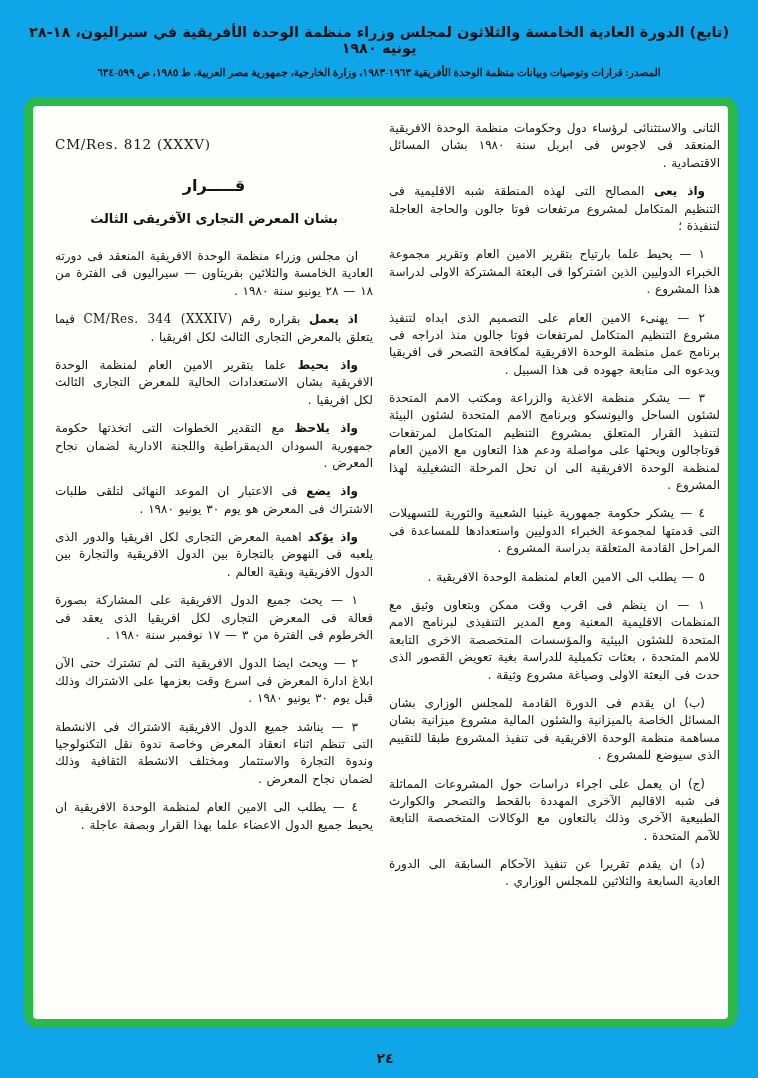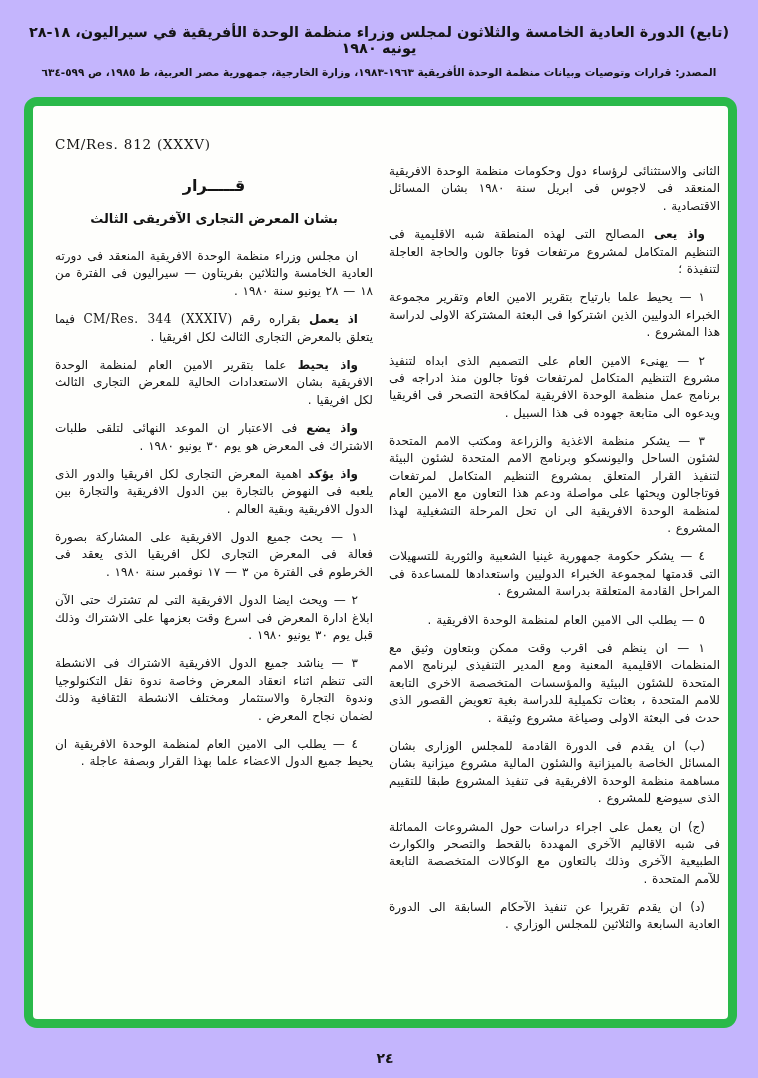--- a/index.html
+++ b/index.html
@@ -1,40 +1,40 @@
 <!DOCTYPE html>
 <html lang="ar"><head>
 <meta charset="utf-8">
 <style>
   html,body{margin:0;padding:0;background:#e8e8e6;}
   .page{
     position:relative;width:758px;height:1078px;margin:0 auto;
-    background:#c4b5fd;color:#141414;overflow:hidden;
+    background:#0ea5e9;color:#141414;overflow:hidden;
     font-family:"DejaVu Sans",sans-serif;direction:rtl;
   }
   .header{position:absolute;top:24px;right:28px;left:28px;text-align:center;}
   .header-line1{font-size:14.5px;font-weight:bold;letter-spacing:-0.2px;}
-  .header-line2{font-size:10.5px;font-weight:bold;margin-top:10px;letter-spacing:-0.2px;}
+  .header-line2{font-size:10.5px;font-weight:bold;margin-top:10px;letter-spacing:-0.2px;font-family:Liberation Serif, serif;}
   .doc-frame{
     position:absolute;top:97px;left:24px;box-sizing:border-box;
     width:713px;height:931px;border:9px solid #2ab94a;border-radius:13px;
     background:#fefefc;
   }
   .columns{
     display:flex;direction:rtl;height:100%;box-sizing:border-box;
     padding:14px 8px 10px 22px;gap:16px;overflow:hidden;
   }
   .col{flex:1 1 50%;min-width:0;overflow:hidden;}
   .col-cont{flex-basis:51%;}
   .col-res{flex-basis:49%;}
   .p{
     font-size:12px;line-height:1.45;text-align:justify;
     margin:0 0 11px;text-indent:15px;word-spacing:1px;
   }
-  .p.noindent{text-indent:0;margin-top:43px;}
+  .p.noindent{text-indent:0;}
   .p b{font-weight:bold;}
   .ltr{direction:ltr;unicode-bidi:isolate;font-family:"DejaVu Serif",serif;font-size:12px;letter-spacing:0.5px;white-space:nowrap;}
   .ref{
     direction:ltr;text-align:left;font-family:"DejaVu Serif",serif;
     font-size:13.5px;letter-spacing:0.8px;margin:16px 0 24px;
   }
   .res-title{text-align:center;font-weight:bold;font-size:16px;margin:0 0 16px;}
   .res-subtitle{text-align:center;font-weight:bold;font-size:13px;margin:0 0 22px;}
   .page-num{
     position:absolute;bottom:12px;left:12px;right:0;text-align:center;
@@ -69,20 +69,21 @@
       </div>
 
       <div class="col col-res">
         <div class="ref">CM/Res. 812 (XXXV)</div>
         <div class="res-title">قـــــرار</div>
         <div class="res-subtitle">بشان المعرض التجارى الآفريقى الثالث</div>
 
         <p class="p">ان مجلس وزراء منظمة الوحدة الافريقية المنعقد فى دورته العادية الخامسة والثلاثين بفريتاون — سيراليون فى الفترة من ١٨ — ٢٨ يونيو سنة ١٩٨٠ .</p>
         <p class="p"><b>اذ يعمل</b> <span>بقراره رقم</span> <span class="ltr" dir="ltr">CM/Res. 344 (XXXIV)</span> <span>فيما يتعلق بالمعرض التجارى الثالث لكل افريقيا .</span></p>
         <p class="p"><b>واذ يحيط</b> <span>علما بتقرير الامين العام لمنظمة الوحدة الافريقية بشان الاستعدادات الحالية للمعرض التجارى الثالث لكل افريقيا .</span></p>
+        <p class="p"><b>واذ يلاحظ</b> <span>مع التقدير الخطوات التى اتخذتها حكومة جمهورية السودان الديمقراطية واللجنة الادارية لضمان نجاح المعرض .</span></p>
         <p class="p"><b>واذ يضع</b> <span>فى الاعتبار ان الموعد النهائى لتلقى طلبات الاشتراك فى المعرض هو يوم ٣٠ يونيو ١٩٨٠ .</span></p>
         <p class="p"><b>واذ يؤكد</b> <span>اهمية المعرض التجارى لكل افريقيا والدور الذى يلعبه فى النهوض بالتجارة بين الدول الافريقية والتجارة بين الدول الافريقية وبقية العالم .</span></p>
         <p class="p">١ — يحث جميع الدول الافريقية على المشاركة بصورة فعالة فى المعرض التجارى لكل افريقيا الذى يعقد فى الخرطوم فى الفترة من ٣ — ١٧ نوفمبر سنة ١٩٨٠ .</p>
         <p class="p">٢ — ويحث ايضا الدول الافريقية التى لم تشترك حتى الآن ابلاغ ادارة المعرض فى اسرع وقت بعزمها على الاشتراك وذلك قبل يوم ٣٠ يونيو ١٩٨٠ .</p>
         <p class="p">٣ — يناشد جميع الدول الافريقية الاشتراك فى الانشطة التى تنظم اثناء انعقاد المعرض وخاصة ندوة نقل التكنولوجيا وندوة التجارة والاستثمار ومختلف الانشطة الثقافية وذلك لضمان نجاح المعرض .</p>
         <p class="p">٤ — يطلب الى الامين العام لمنظمة الوحدة الافريقية ان يحيط جميع الدول الاعضاء علما بهذا القرار وبصفة عاجلة .</p>
       </div>
 
     </div>
   </div>

